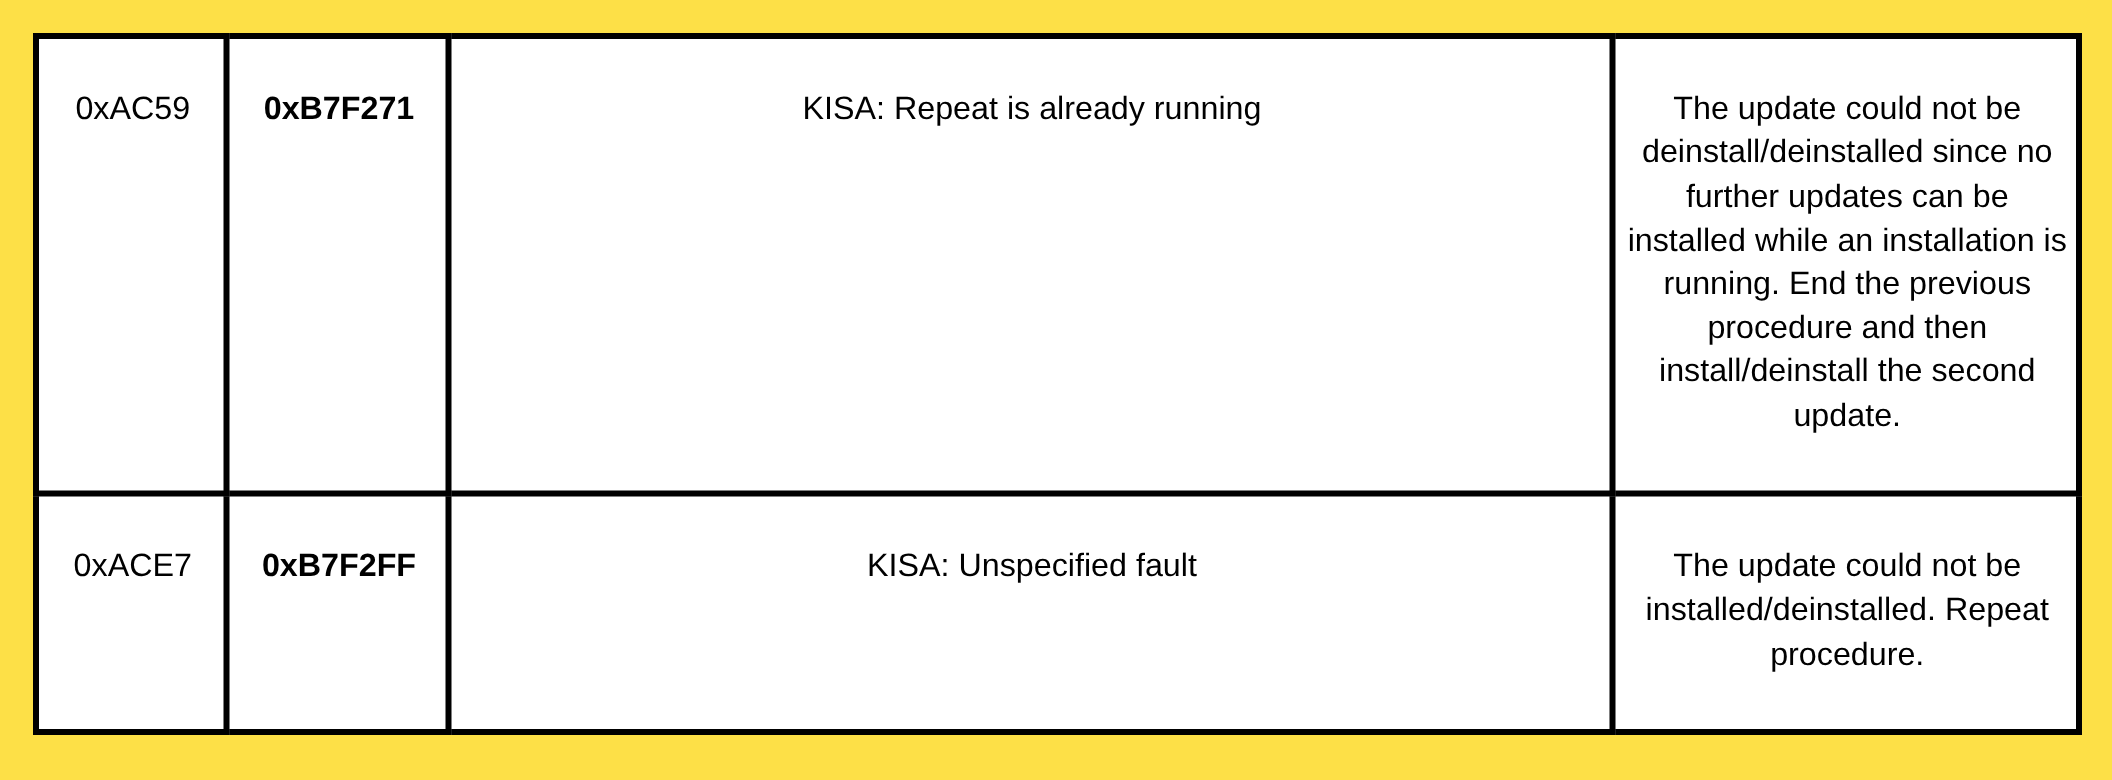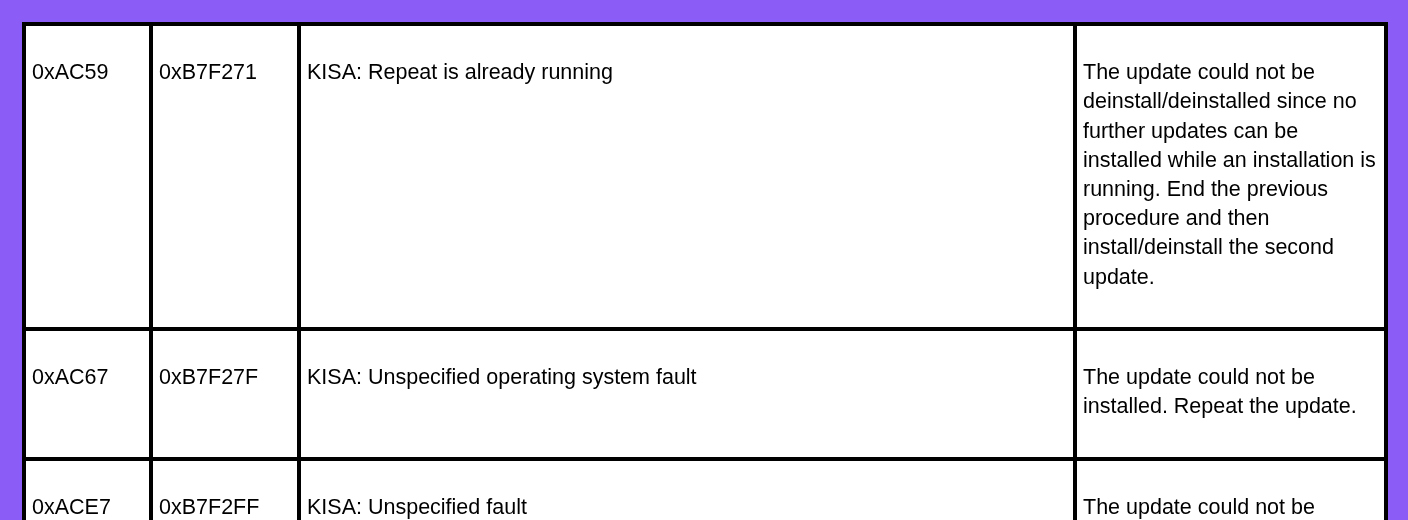--- a/index.html
+++ b/index.html
@@ -12,21 +12,22 @@
     height: 520px;
     font-family: "Liberation Sans", sans-serif;
     color: #000000;
     overflow: hidden;
   }
 
   .page {
     position: relative;
     width: 1408px;
     height: 520px;
-    background: #8b5cf6;
+    background: #fde047;
+    text-align: center;
   }
 
   .error-table {
     position: absolute;
     left: 22px;
     top: 22px;
     width: 1346px;
     border-collapse: collapse;
     table-layout: fixed;
     background: #ffffff;
@@ -39,21 +40,21 @@
     font-size: 21.5px;
     line-height: 29.2px;
     font-family: "Liberation Sans", sans-serif;
     color: #000000;
     white-space: pre-line;
     word-break: normal;
   }
 
   
   .col-code      { width: 113px; }
-  .col-altcode   { width: 134px; }
+  .col-altcode   { width: 134px; font-weight: bold; }
   .col-message   { width: 762px; }
   .col-desc      { width: 297px; }
 
   .cell-text {
     display: block;
   }
 </style>
 </head>
 <body>
 
@@ -70,34 +71,20 @@
           <span class="cell-text">0xB7F271</span>
         </td>
         <td class="col-message">
           <span class="cell-text">KISA: Repeat is already running</span>
         </td>
         <td class="col-desc">
           <span class="cell-text">The update could not be deinstall/deinstalled since no further updates can be installed while an installation is running. End the previous procedure and then install/deinstall the second update.</span>
         </td>
       </tr>
 
-      <tr>
-        <td class="col-code">
-          <span class="cell-text">0xAC67</span>
-        </td>
-        <td class="col-altcode">
-          <span class="cell-text">0xB7F27F</span>
-        </td>
-        <td class="col-message">
-          <span class="cell-text">KISA: Unspecified operating system fault</span>
-        </td>
-        <td class="col-desc">
-          <span class="cell-text">The update could not be installed. Repeat the update.</span>
-        </td>
-      </tr>
 
       <tr>
         <td class="col-code">
           <span class="cell-text">0xACE7</span>
         </td>
         <td class="col-altcode">
           <span class="cell-text">0xB7F2FF</span>
         </td>
         <td class="col-message">
           <span class="cell-text">KISA: Unspecified fault</span>

